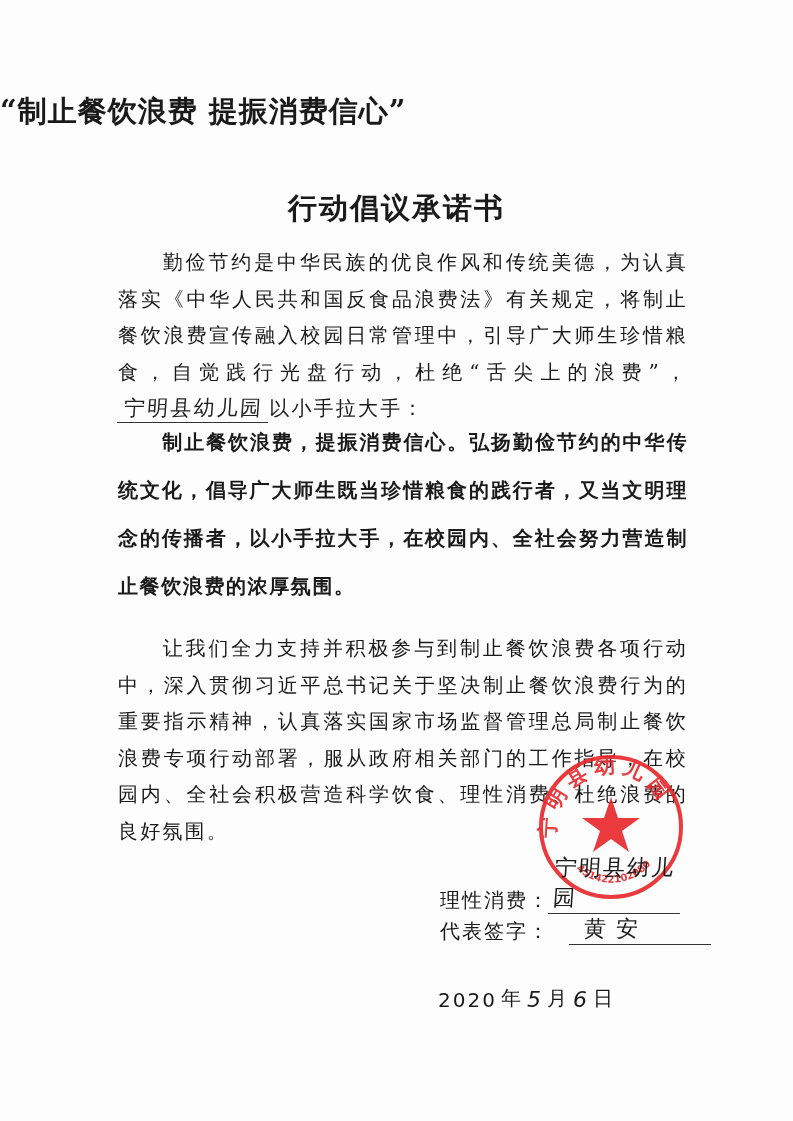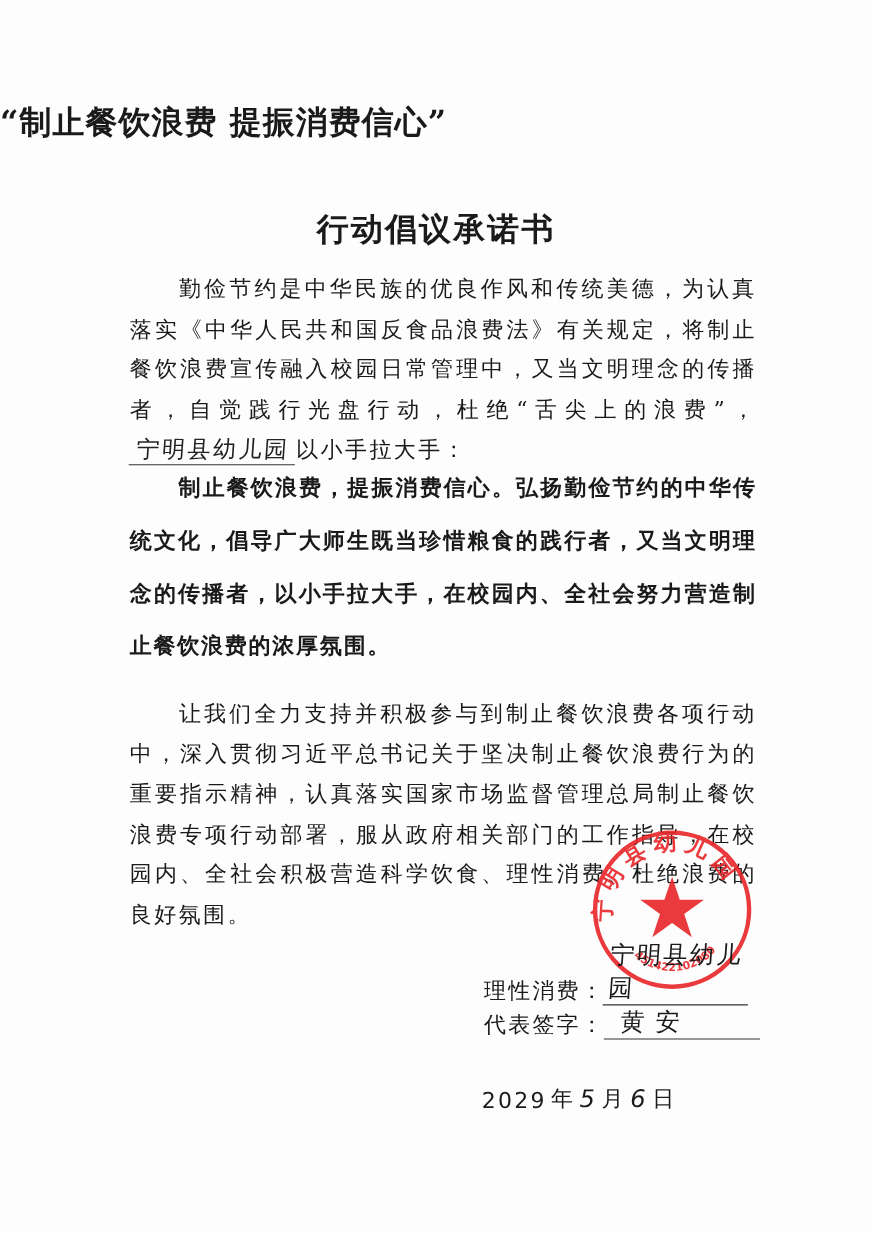--- a/index.html
+++ b/index.html
@@ -15,51 +15,51 @@
   .title2 {
     position: absolute; top: 160px; left: 0; width: 793px; text-align: center;
     font-size: 29px; font-weight: bold; letter-spacing: 2px; margin-top: 29px;
   }
   .para {
     position: absolute; left: 118px; width: 570px;
     font-size: 20px; line-height: 36.5px; letter-spacing: 2.2px;
     text-align: justify;
   }
   .p1 { top: 244px; }
-  .p2 { top: 420px; font-weight: bold; line-height: 48px; font-family: Liberation Serif, serif; letter-spacing: 1.6px; }
+  .p2 { top: 420px; font-weight: bold; line-height: 48px; font-family: Liberation Mono, monospace; letter-spacing: 1.6px; }
   .p3 { top: 630px; }
   .indent { display: inline-block; width: 44px; }
   .handwrite {
     font-family: "DejaVu Sans", sans-serif; font-weight: normal;
     font-size: 21px; color: #222; border-bottom: 1px solid #333;
     display: inline-block; padding: 0 6px; line-height: 28px;
     transform: skewX(-4deg);
   }
   .sig-row {
     position: absolute; left: 440px; font-size: 20px; letter-spacing: 2px;
     display: flex; align-items: flex-end;
   }
   .sig-line {
     display: inline-block; width: 128px; border-bottom: 1px solid #333;
     font-family: "DejaVu Sans", sans-serif; font-size: 22px; padding-left: 4px;
     transform: skewX(-4deg);
   }
   .r1 { top: 853px; }
-  .r2 { top: 914px; }
+  .r2 { top: 914px; gap: 20px; }
   .r3 { top: 985px; left: 438px; font-family: "DejaVu Sans", sans-serif; font-size: 20px; }
   .hw { font-family: "DejaVu Sans", sans-serif; font-size: 22px; font-style: italic; margin: 0 4px; }
   .stamp { position: absolute; left: 536px; top: 752px; width: 150px; height: 150px; opacity: 0.9; }
 </style>
 </head>
 <body>
 
 <div class="title1">“制止餐饮浪费 提振消费信心”</div>
 <div class="title2">行动倡议承诺书</div>
 
-<div class="para p1"><span class="indent"></span><span>勤俭节约是中华民族的优良作风和传统美德，为认真落实《中华人民共和国反食品浪费法》有关规定，将制止餐饮浪费宣传融入校园日常管理中，又当文明理念的传播者，自觉践行光盘行动，杜绝“舌尖上的浪费”，</span><span class="handwrite">宁明县幼儿园</span><span>以小手拉大手：</span></div>
+<div class="para p1"><span class="indent"></span><span>勤俭节约是中华民族的优良作风和传统美德，为认真落实《中华人民共和国反食品浪费法》有关规定，将制止餐饮浪费宣传融入校园日常管理中，引导广大师生珍惜粮食，自觉践行光盘行动，杜绝“舌尖上的浪费”，</span><span class="handwrite">宁明县幼儿园</span><span>以小手拉大手：</span></div>
 
 <div class="para p2"><span class="indent"></span><span>制止餐饮浪费，提振消费信心。弘扬勤俭节约的中华传统文化，倡导广大师生既当珍惜粮食的践行者，又当文明理念的传播者，以小手拉大手，在校园内、全社会努力营造制止餐饮浪费的浓厚氛围。</span></div>
 
 <div class="para p3"><span class="indent"></span><span>让我们全力支持并积极参与到制止餐饮浪费各项行动中，深入贯彻习近平总书记关于坚决制止餐饮浪费行为的重要指示精神，认真落实国家市场监督管理总局制止餐饮浪费专项行动部署，服从政府相关部门的工作指导，在校园内、全社会积极营造科学饮食、理性消费、杜绝浪费的良好氛围。</span></div>
 
 <svg class="stamp" viewBox="0 0 150 150">
   <circle cx="75" cy="75" r="70" fill="none" stroke="#e8262a" stroke-width="4"></circle>
   <polygon points="75,45 82,66 104,66 86,79 93,100 75,87 57,100 64,79 46,66 68,66" fill="#e8262a"></polygon>
   <defs>
       <path id="arcTop" d="M 22 95 A 56 56 0 1 1 128 95"></path>
@@ -71,19 +71,19 @@
 
 <div class="sig-row r1">
   <span>理性消费：</span>
   <span class="sig-line">宁明县幼儿园</span>
 </div>
 <div class="sig-row r2">
   <span>代表签字：</span>
   <span class="sig-line" style="letter-spacing:10px;padding-left:14px;">黄安</span>
 </div>
 <div class="sig-row r3">
-  <span>2029</span>
+  <span>2020</span>
   <span style="margin-left:4px">年</span>
   <span class="hw">5</span>
   <span>月</span>
   <span class="hw">6</span>
   <span>日</span>
 </div>
 
 </body></html>

